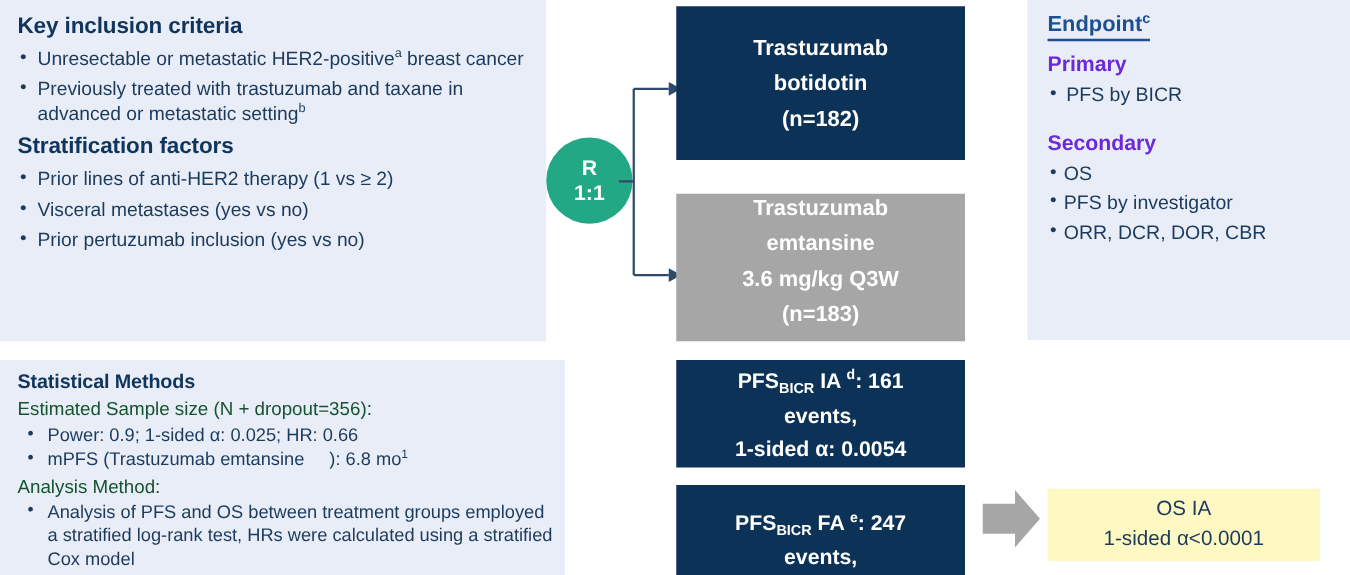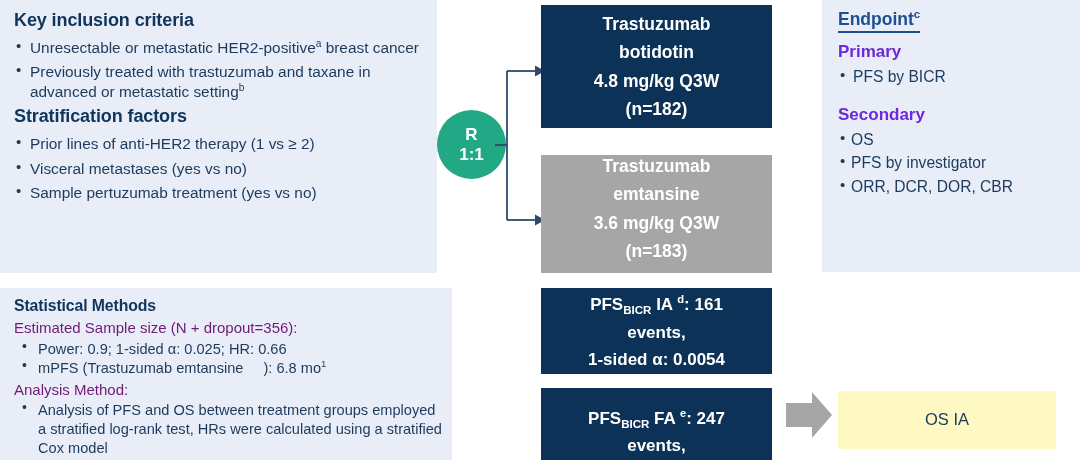--- a/index.html
+++ b/index.html
@@ -27,21 +27,21 @@
     font-size:15.4px;line-height:1.26;color:#1b3a5c;
   }
   ul.bul li:before{
     content:"\2022";position:absolute;left:2px;top:-1px;font-size:15px;color:#1b3a5c;
   }
   sup{font-size:0.66em;vertical-align:super;line-height:0;}
 
   
   #stats-panel{left:0;top:288px;width:452px;height:180px;padding:9px 10px 0 14px;}
   #stats-panel .h-bold{font-size:15.8px;margin-bottom:3px;}
-  .stat-line{font-size:15px;line-height:1.3;margin-bottom:2px;color:#701a75;}
+  .stat-line{font-size:15px;line-height:1.3;margin-bottom:2px;color:#14532d;}
   ul.bul2{list-style:none;margin:0 0 2px 0;padding:0;}
   ul.bul2 li{
     position:relative;padding-left:24px;margin-bottom:1px;
     font-size:14.6px;line-height:1.28;color:#1b3a5c;
   }
   ul.bul2 li:before{content:"\2022";position:absolute;left:8px;top:-2px;font-size:14px;}
   .gapspace{display:inline-block;width:20px;}
 
   
   #rand-circle{
@@ -115,21 +115,21 @@
 <div class="panel" id="inclusion-panel">
   <div class="h-bold">Key inclusion criteria</div>
   <ul class="bul">
     <li><span>Unresectable or metastatic HER2-positive</span><sup>a</sup><span> breast cancer</span></li>
     <li><span>Previously treated with trastuzumab and taxane in advanced or metastatic setting</span><sup>b</sup></li>
   </ul>
   <div class="h-bold">Stratification factors</div>
   <ul class="bul">
     <li>Prior lines of anti-HER2 therapy (1 vs ≥ 2)</li>
     <li>Visceral metastases (yes vs no)</li>
-    <li>Sample pertuzumab treatment (yes vs no)</li>
+    <li>Prior pertuzumab inclusion (yes vs no)</li>
   </ul>
 </div>
 
 <div class="panel" id="stats-panel">
   <div class="h-bold">Statistical Methods</div>
   <div class="stat-line">Estimated Sample size (N + dropout=356):</div>
   <ul class="bul2">
     <li>Power: 0.9; 1-sided α: 0.025; HR: 0.66</li>
     <li><span>mPFS (Trastuzumab emtansine</span><span class="gapspace"></span><span>): 6.8 mo</span><sup>1</sup></li>
   </ul>
@@ -149,21 +149,20 @@
   <line x1="12" y1="31" x2="12" y2="180" stroke="#2e4a6b" stroke-width="1.8"></line>
   <line x1="12" y1="31" x2="40" y2="31" stroke="#2e4a6b" stroke-width="1.8"></line>
   <polygon points="40,25.5 50,31 40,36.5" fill="#2e4a6b"></polygon>
   <line x1="12" y1="180" x2="40" y2="180" stroke="#2e4a6b" stroke-width="1.8"></line>
   <polygon points="40,174.5 50,180 40,185.5" fill="#2e4a6b"></polygon>
 </svg>
 
 <div class="armbox" id="arm-experimental">
   <span class="ln">Trastuzumab</span>
   <span class="ln">botidotin</span>
-  <span class="ln">4.8 mg/kg  Q3W</span>
   <span class="ln">(n=182)</span>
 </div>
 
 <div class="armbox" id="arm-control">
   <div class="clipwrap">
     <span class="ln">Trastuzumab</span>
     <span class="ln">emtansine</span>
     <span class="ln">3.6 mg/kg  Q3W</span>
     <span class="ln">(n=183)</span>
   </div>
@@ -193,13 +192,14 @@
     <li>ORR, DCR, DOR, CBR</li>
   </ul>
 </div>
 
 <svg id="os-arrow" viewBox="0 0 46 50">
   <polygon points="0,13 26,13 26,2 46,25 26,48 26,37 0,37" fill="#a6a6a6"></polygon>
 </svg>
 
 <div id="os-box">
   <span>OS IA</span>
+  <span>1-sided α&lt;0.0001</span>
 </div>
 
 </body></html>

